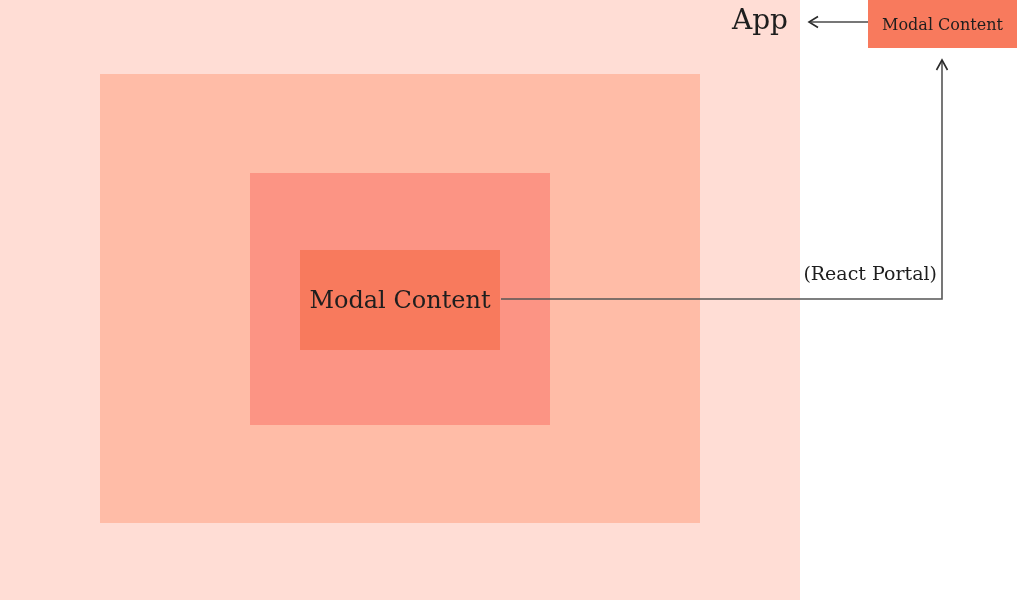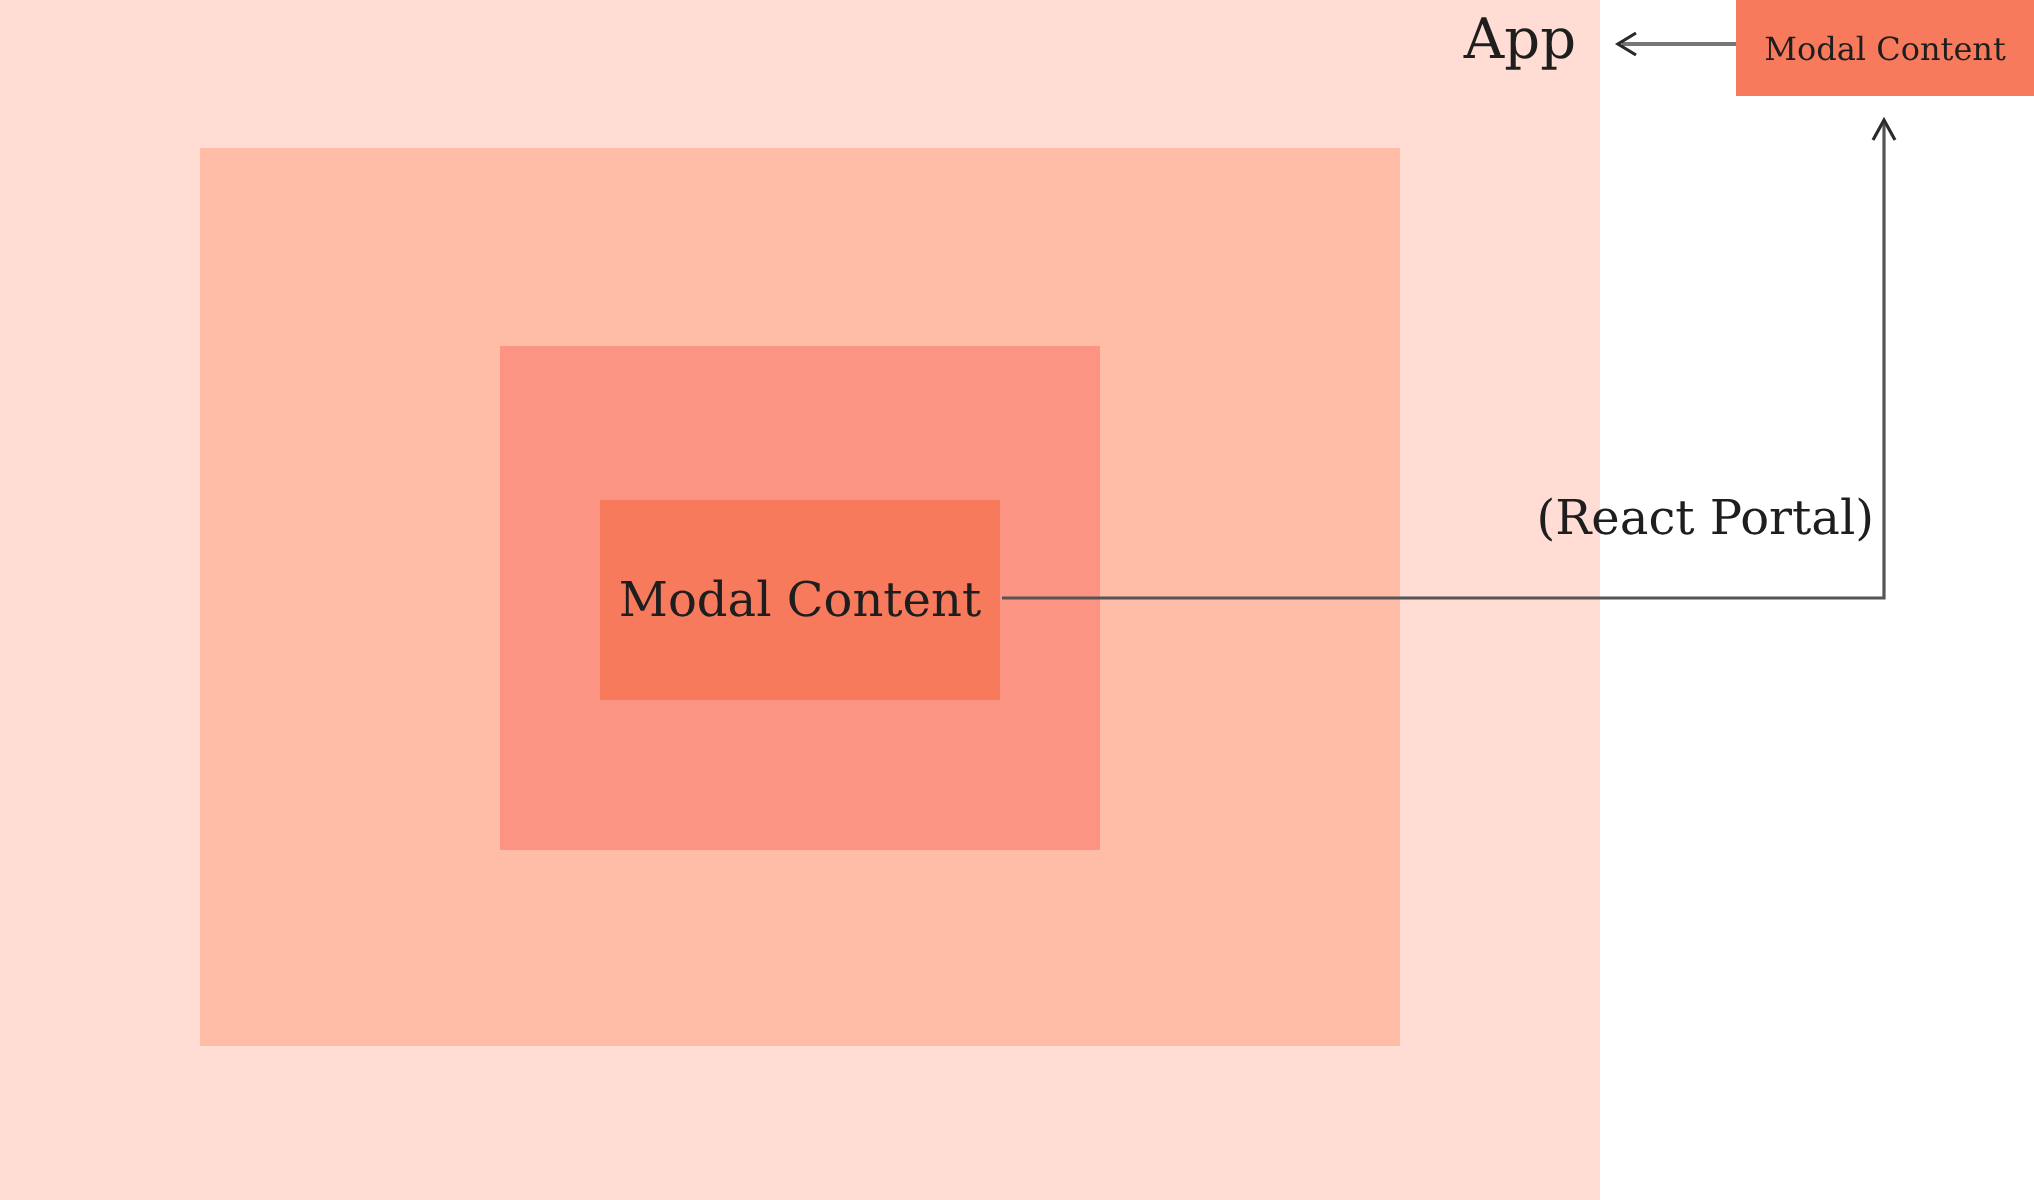--- a/index.html
+++ b/index.html
@@ -67,22 +67,22 @@
     left: 868px; top: 0;
     width: 149px; height: 48px;
     background: var(--content-bg);
     display: flex;
     align-items: center;
     justify-content: center;
   }
   .portal-box-label { font-size: 16px; white-space: nowrap; }
   .portal-annotation {
     position: absolute;
-    top: 245px; right: 80px;
-    font-size: 24px;
+    top: 262px; right: 80px;
+    font-size: 19px;
     white-space: nowrap;
   }
   .arrows {
     position: absolute;
     left: 0; top: 0;
     width: 1017px; height: 600px;
     pointer-events: none;
   }
 </style>
 </head>

